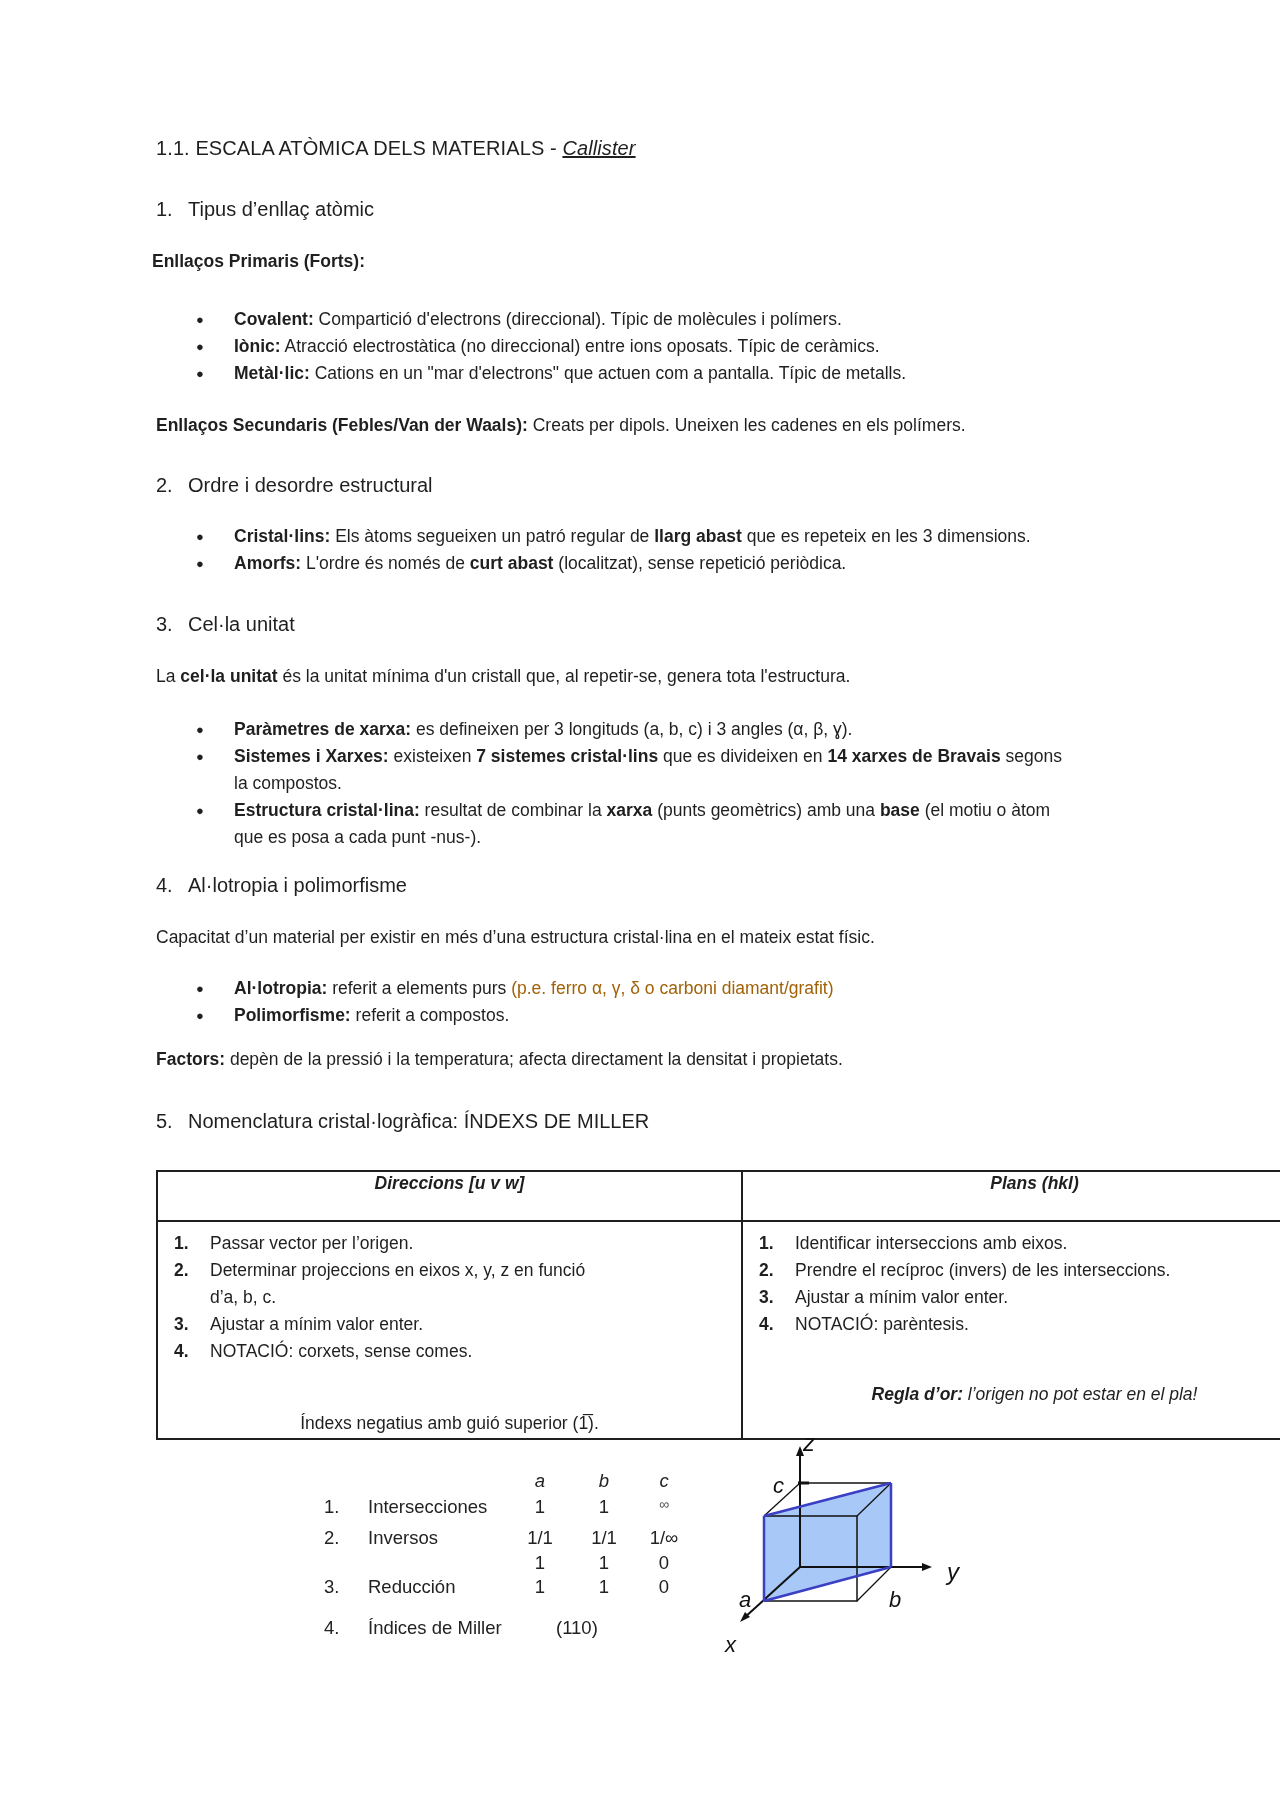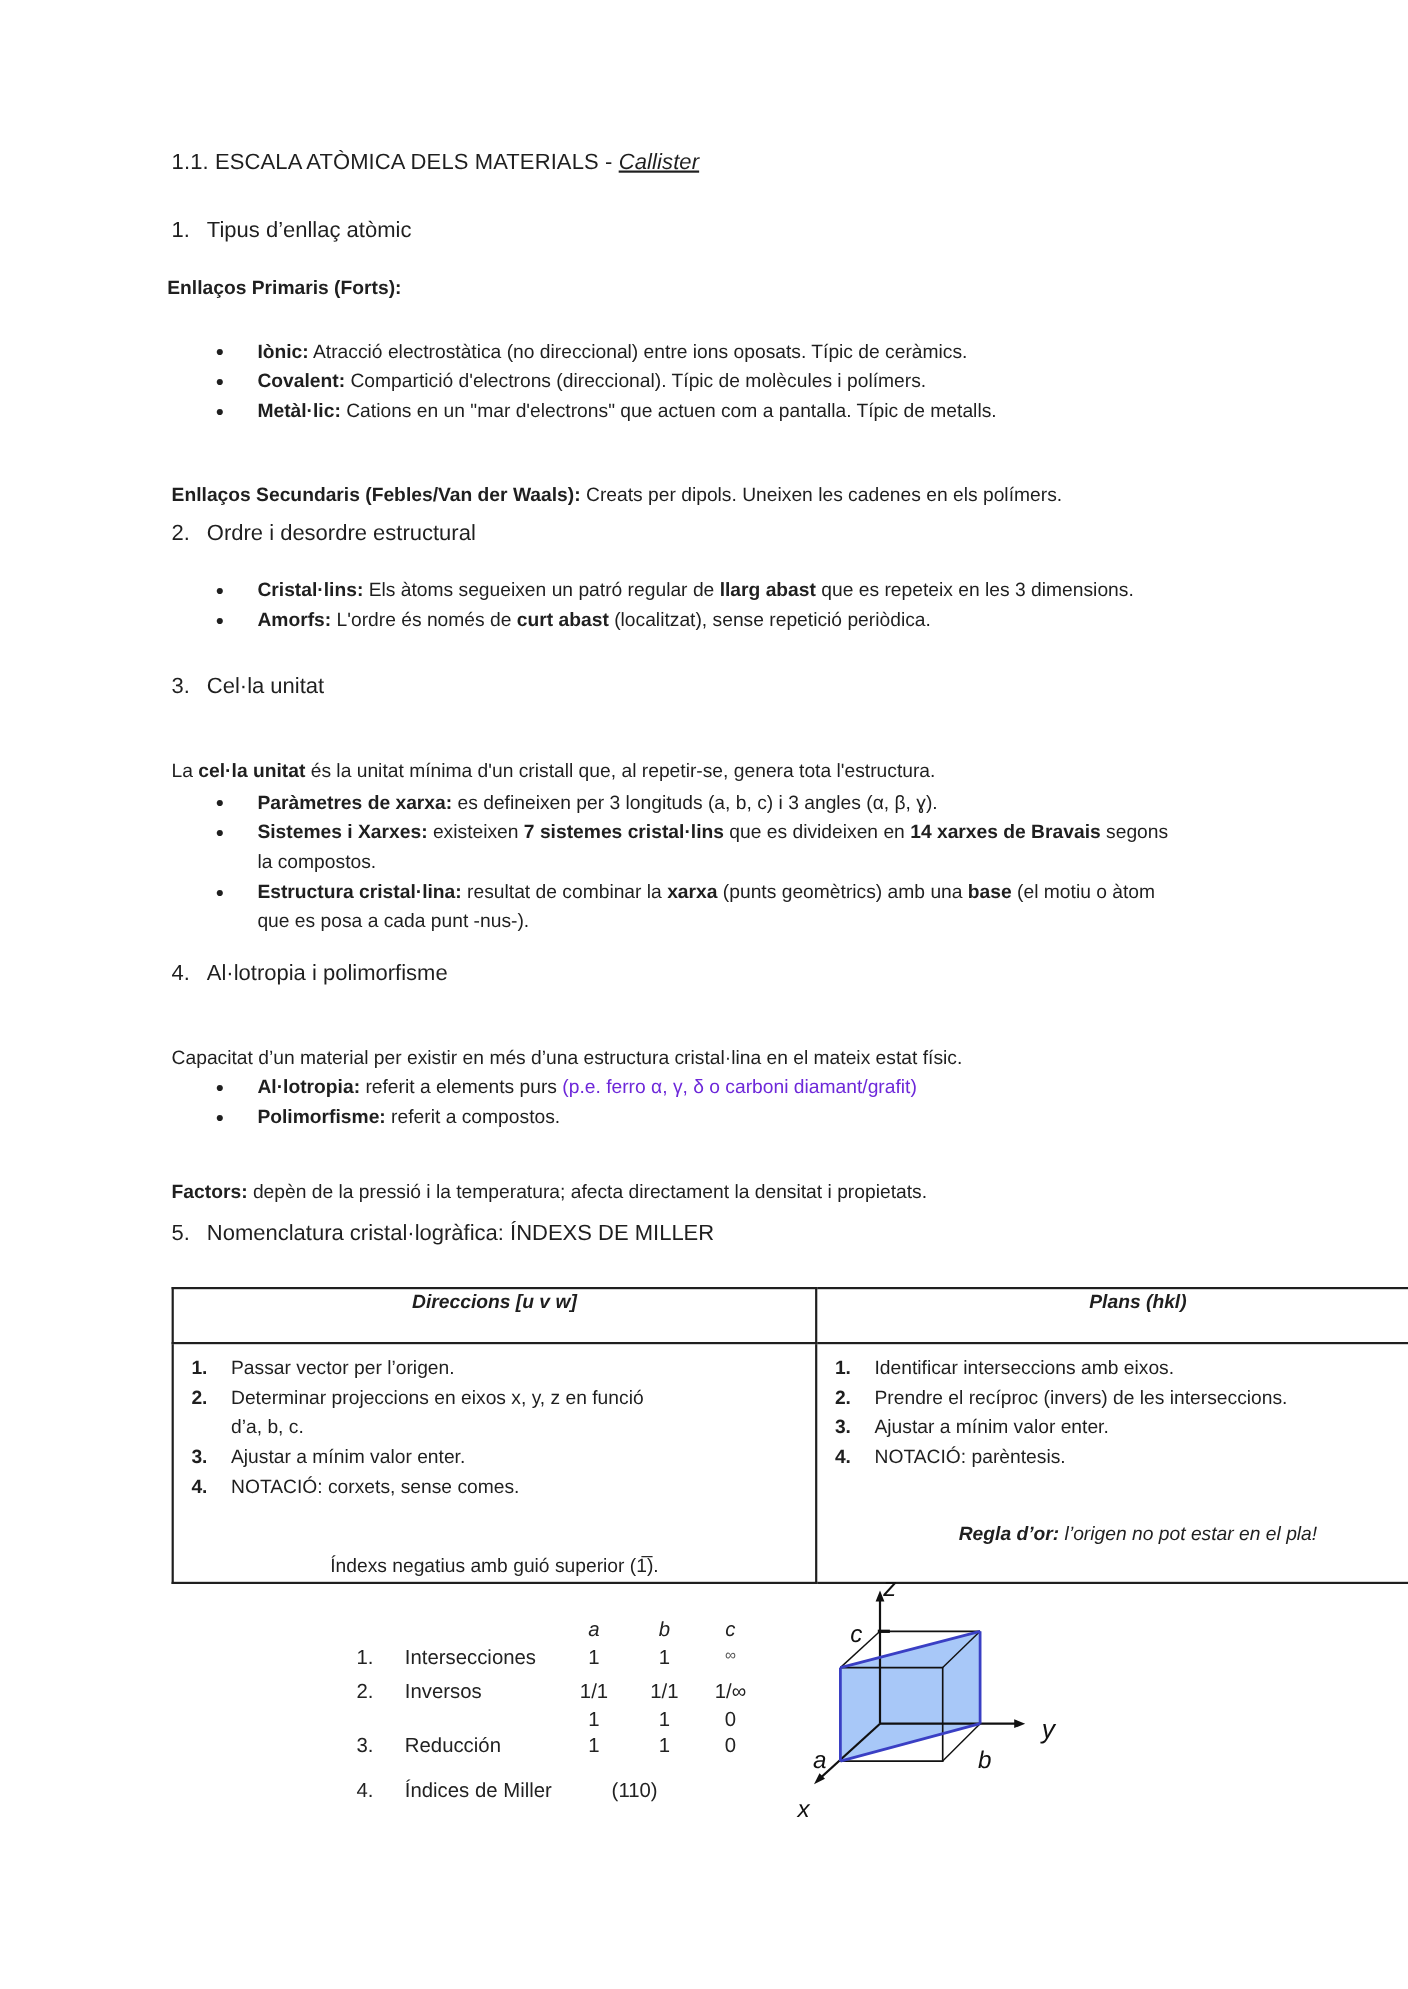--- a/index.html
+++ b/index.html
@@ -4,26 +4,26 @@
 <style>
   html, body { margin: 0; padding: 0; background: #ffffff; }
   body { width: 1280px; height: 1808px; position: relative; overflow: hidden;
          font-family: "Liberation Sans", sans-serif; color: #1f1f1f; }
   .abs { position: absolute; white-space: nowrap; }
   .title { left: 156px; top: 137px; font-size: 20px; letter-spacing: 0.1px; }
   .title .author { font-style: italic; text-decoration: underline; }
   .h { left: 156px; font-size: 20px; font-weight: normal; }
   .h .num { display: inline-block; width: 32px; }
   .sub { left: 152px; font-size: 17.5px; font-weight: bold; }
-  .p { left: 156px; font-size: 17.5px; margin-top: 24px; }
+  .p { left: 156px; font-size: 17.5px; }
   .p b { font-weight: bold; }
   ul.bl { position: absolute; left: 190px; margin: 0; padding: 0; list-style: none; font-size: 17.5px; }
   ul.bl li { position: relative; padding-left: 44px; line-height: 27px; white-space: nowrap; }
   ul.bl li::before { content: "\25CF"; position: absolute; left: 6px; top: 0; font-size: 13px; }
-  .green { color: #6d28d9; }
+  .green { color: #a16207; }
   table.miller { position: absolute; left: 156px; top: 1170px; width: 1172px; border-collapse: collapse; font-size: 17.5px; }
   table.miller th, table.miller td { border: 2px solid #1f1f1f; vertical-align: top; }
   table.miller th { height: 46px; font-style: italic; font-weight: bold; font-size: 17.5px; }
   table.miller td { height: 188px; padding: 8px 12px 0 12px; width: 50%; }
   ol.steps { margin: 0; padding: 0; list-style: none; }
   ol.steps li { position: relative; padding-left: 40px; line-height: 27px; }
   ol.steps li .n { position: absolute; left: 4px; font-weight: bold; }
   .note { text-align: center; line-height: 30px; margin-top: 43px; }
   .note i b { font-weight: bold; }
   .mtable { position: absolute; left: 318px; top: 1470px; font-size: 18.5px; color: #222; }
@@ -32,22 +32,22 @@
   svg.cube { position: absolute; left: 720px; top: 1430px; }
 </style>
 </head>
 <body>
 
 <div class="abs title"><span>1.1.  ESCALA ATÒMICA DELS MATERIALS - </span><span class="author">Callister</span></div>
 
 <div class="abs h" style="top:198px"><span class="num">1.</span><span>Tipus d’enllaç atòmic</span></div>
 <div class="abs sub" style="top:251px">Enllaços Primaris (Forts):</div>
 <ul class="bl" style="top:306px">
+  <li><b>Covalent:</b><span> Compartició d'electrons (direccional). Típic de molècules i polímers.</span></li>
   <li><b>Iònic:</b><span> Atracció electrostàtica (no direccional) entre ions oposats. Típic de ceràmics.</span></li>
-  <li><b>Covalent:</b><span> Compartició d'electrons (direccional). Típic de molècules i polímers.</span></li>
   <li><b>Metàl·lic:</b><span> Cations en un "mar d'electrons" que actuen com a pantalla. Típic de metalls.</span></li>
 </ul>
 <div class="abs p" style="top:415px"><b>Enllaços Secundaris (Febles/Van der Waals):</b><span> Creats per dipols. Uneixen les cadenes en els polímers.</span></div>
 
 <div class="abs h" style="top:474px"><span class="num">2.</span><span>Ordre i desordre estructural</span></div>
 <ul class="bl" style="top:523px">
   <li><b>Cristal·lins:</b><span> Els àtoms segueixen un patró regular de </span><b>llarg abast</b><span> que es repeteix en les 3 dimensions.</span></li>
   <li><b>Amorfs:</b><span> L'ordre és només de </span><b>curt abast</b><span> (localitzat), sense repetició periòdica.</span></li>
 </ul>
 

